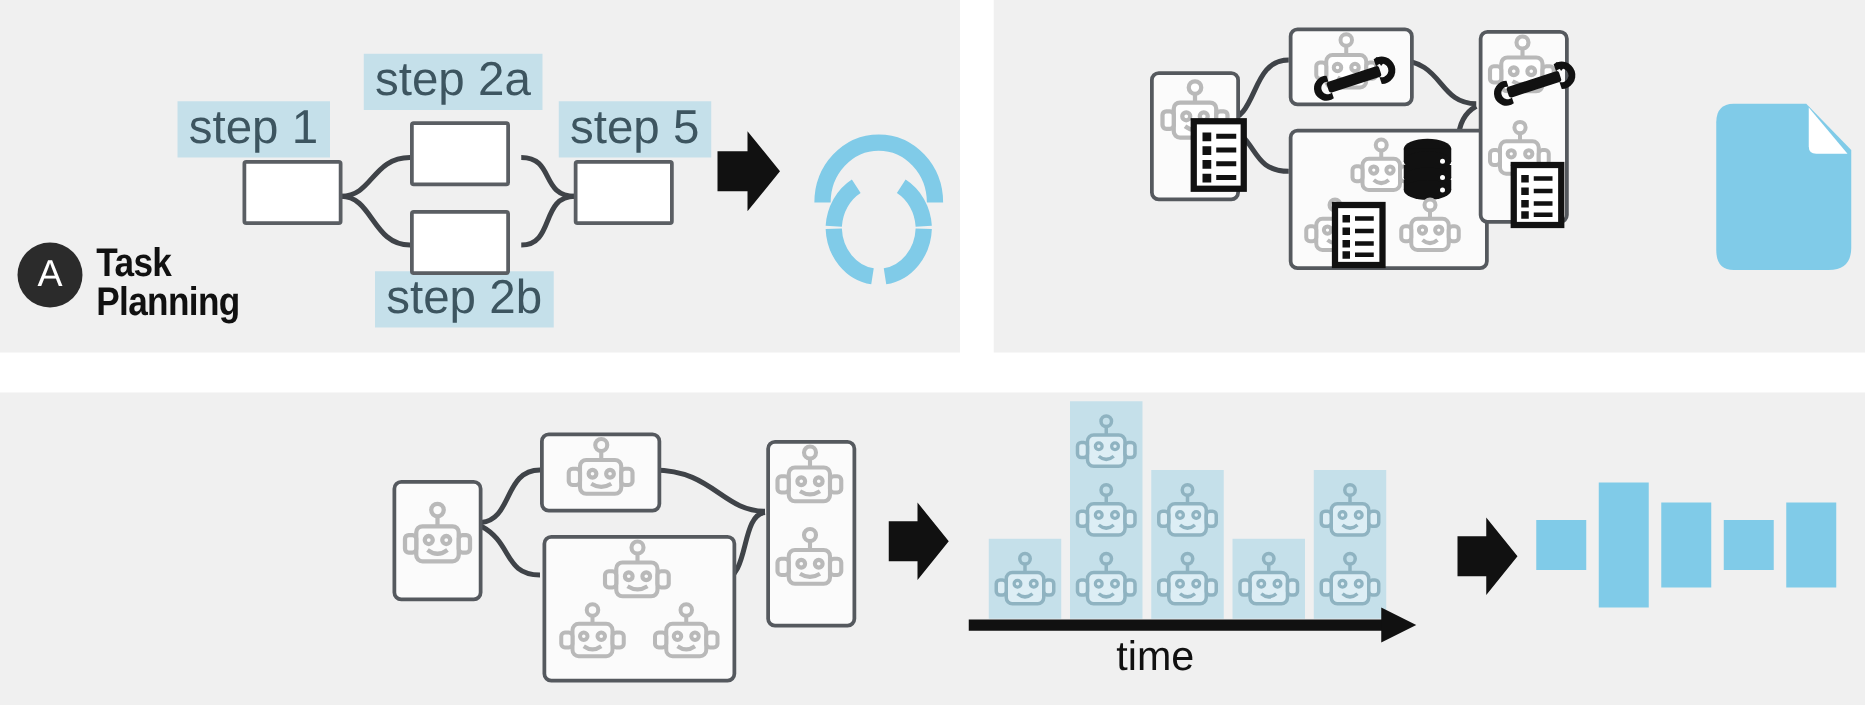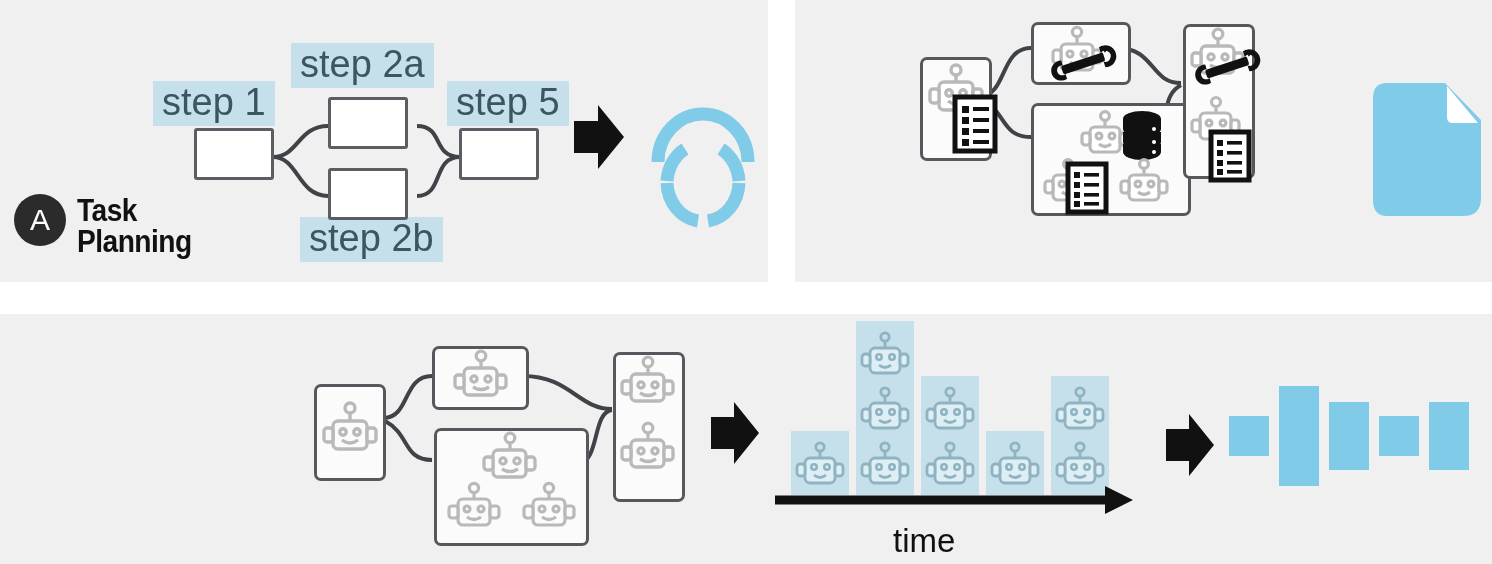--- a/index.html
+++ b/index.html
@@ -28,28 +28,28 @@
               font-size:38px;line-height:41px;padding:1px 9px 3px 9px;
               white-space:nowrap;}
 
   .robot-card{position:absolute;background:#fbfbfb;border:3.5px solid #55595e;
               border-radius:7px;box-sizing:border-box;}
   .bar{position:absolute;background:#80cbe8;}
   .hist-col{position:absolute;background:#c5e0ea;}
 
   svg{display:block;overflow:visible;}
   .abs{position:absolute;}
-  .tlabel{position:absolute;font-size:33px;color:#111;margin-top:16px;}
+  .tlabel{position:absolute;font-size:33px;color:#111;}
 </style>
 </head>
 <body>
 
 <div class="panel" id="panel-a">
 
-  <div class="step-label" style="left:153px;top:81px;">step 1</div>
+  <div class="step-label" style="left:142px;top:81px;">step 1</div>
   <div class="step-label" style="left:291px;top:43px;">step 2a</div>
   <div class="step-label" style="left:300px;top:217px;">step 2b</div>
   <div class="step-label" style="left:447px;top:81px;">step 5</div>
 
   <svg class="abs" style="left:180px;top:110px;" width="330" height="110">
     <path d="M 93,47 C 118,47 118,16 148,16" fill="none" stroke="#3f4348" stroke-width="4"></path>
     <path d="M 93,47 C 118,47 118,86 148,86" fill="none" stroke="#3f4348" stroke-width="4"></path>
     <path d="M 237,16 C 264,16 252,47 280,47" fill="none" stroke="#3f4348" stroke-width="4"></path>
     <path d="M 237,86 C 264,86 252,47 280,47" fill="none" stroke="#3f4348" stroke-width="4"></path>
   </svg>

